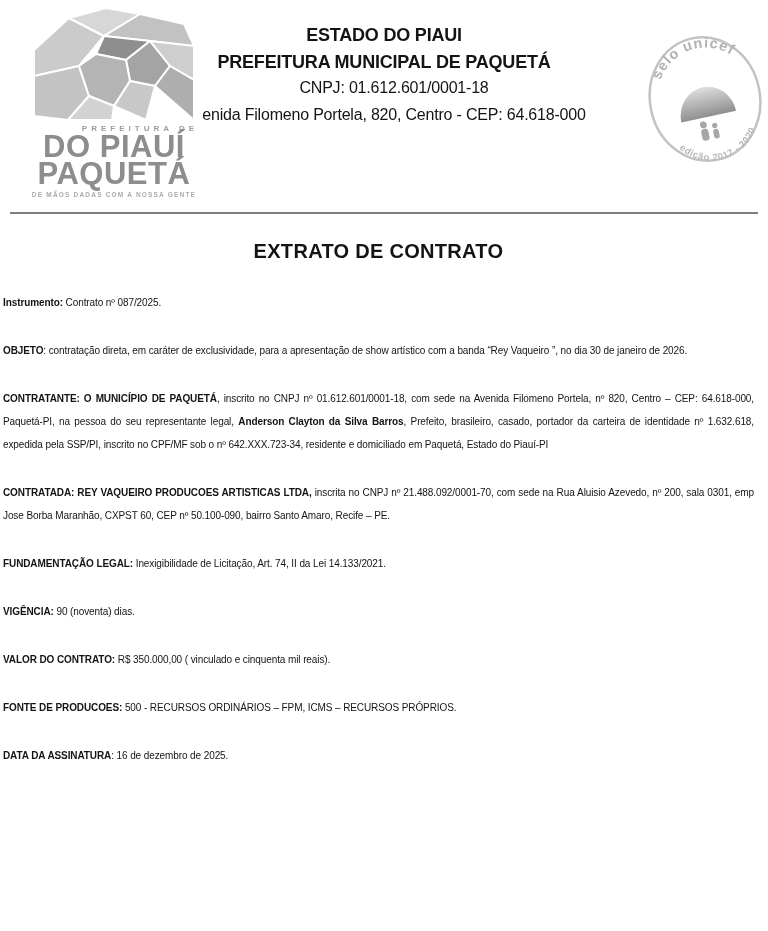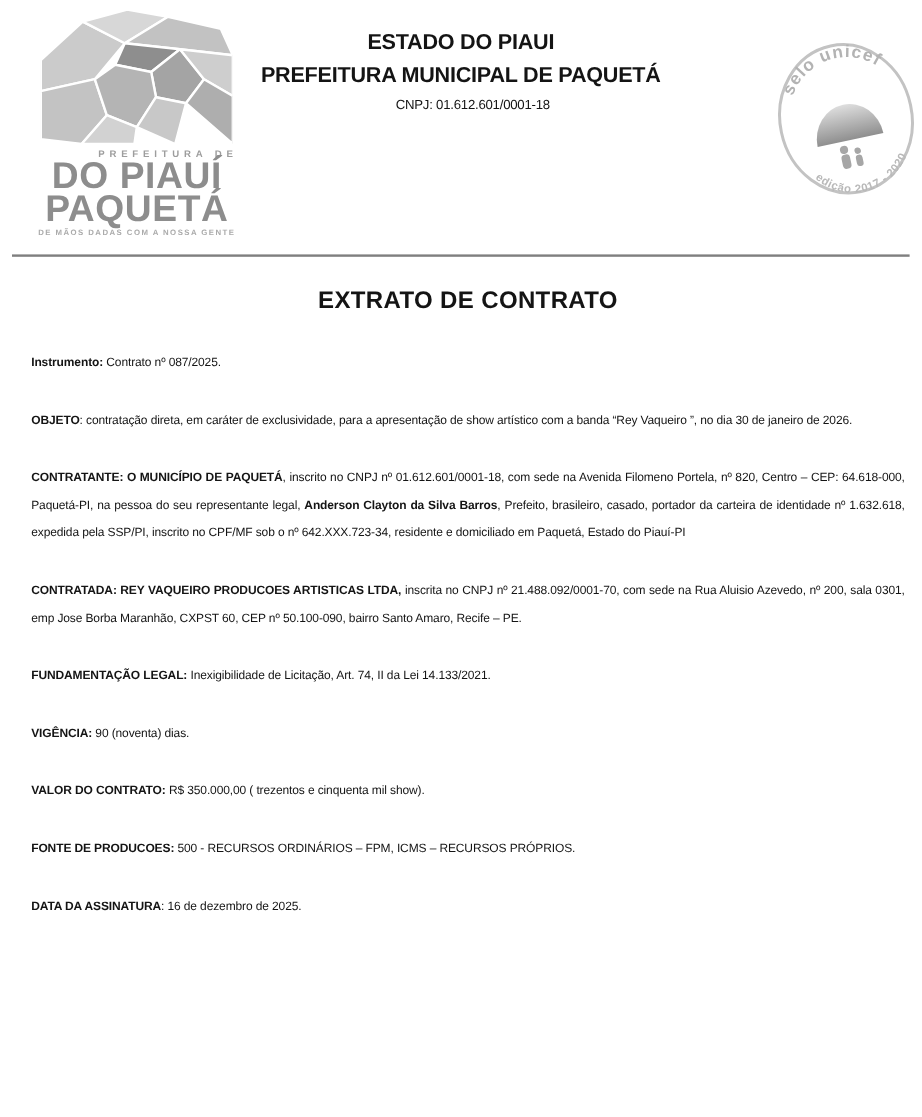--- a/index.html
+++ b/index.html
@@ -16,21 +16,21 @@
   
   .header { position: relative; height: 196px; }
 
   .org-block {
     position: absolute; left: 0; right: 0; top: 22px;
     text-align: center;
     line-height: 26.5px;
     letter-spacing: -0.2px;
   }
   .org-line-bold { font-weight: bold; font-size: 18px; }
-  .org-line { font-size: 11px; padding-left: 20px; }
+  .org-line { font-size: 16px; padding-left: 20px; }
 
   .logo {
     position: absolute; left: 30px; top: 6px; width: 168px;
     text-align: center;
   }
   .logo-art { display: block; margin: 0 auto; }
   .logo-prefeitura {
     font-size: 8px; font-weight: bold; letter-spacing: 4px;
     color: #9d9d9d; margin-top: 2px; white-space: nowrap; text-align: right;
   }
@@ -46,21 +46,21 @@
   .seal { position: absolute; left: 645px; top: 28px; }
 
   
   .divider {
     border: none;
     border-top: 2px solid #7f7f7f;
     margin: 16px 10px 0 10px;
   }
 
   
-  .main { padding: 0 14px 0 26px; }
+  .main { padding: 0 14px 0 3px; }
   .doc-title {
     text-align: center;
     font-size: 20px; font-weight: bold;
     letter-spacing: 0.3px;
     margin: 26px 0 28px 0;
   }
   .para {
     text-align: justify;
     font-size: 10px;
     line-height: 23px;
@@ -95,20 +95,21 @@
       <div class="logo-prefeitura">PREFEITURA DE</div>
       <div class="logo-title">DO PIAUÍ</div>
       <div class="logo-title">PAQUETÁ</div>
       <div class="logo-tagline">DE MÃOS DADAS COM A NOSSA GENTE</div>
     </div>
 
     <div class="org-block">
       <div class="org-line-bold">ESTADO DO PIAUI</div>
       <div class="org-line-bold">PREFEITURA MUNICIPAL DE PAQUETÁ</div>
       <div class="org-line">CNPJ: 01.612.601/0001-18</div>
+      <div class="org-line">enida Filomeno Portela, 820, Centro - CEP: 64.618-000</div>
     </div>
 
     <div class="seal">
       <svg width="120" height="142" viewBox="0 0 120 142" aria-hidden="true">
         <defs>
           <linearGradient id="domeGrad" x1="0" y1="0" x2="0" y2="1">
             <stop offset="0" stop-color="#dedede"></stop>
             <stop offset="1" stop-color="#8f8f8f"></stop>
           </linearGradient>
           <path id="sealTopArc" d="M 12,66 A 50,54 0 0 1 108,54" fill="none"></path>
@@ -138,19 +139,19 @@
 
   <div class="main">
     <h1 class="doc-title">EXTRATO DE CONTRATO</h1>
     <div id="doc-body">
         <p class="para"><span class="b">Instrumento:</span><span> Contrato nº 087/2025.</span></p>
         <p class="para"><span class="b">OBJETO</span><span>: contratação direta, em caráter de exclusividade, para a apresentação de show artístico com a banda “Rey Vaqueiro ”, no dia 30 de janeiro de 2026.</span></p>
         <p class="para"><span class="b">CONTRATANTE: O MUNICÍPIO DE PAQUETÁ</span><span>, inscrito no CNPJ nº 01.612.601/0001-18, com sede na Avenida Filomeno Portela, nº 820, Centro – CEP: 64.618-000, Paquetá-PI, na pessoa do seu representante legal, </span><span class="b">Anderson Clayton da Silva Barros</span><span>, Prefeito, brasileiro, casado, portador da carteira de identidade nº 1.632.618, expedida pela SSP/PI, inscrito no CPF/MF sob o nº 642.XXX.723-34, residente e domiciliado em Paquetá, Estado do Piauí-PI</span></p>
         <p class="para"><span class="b">CONTRATADA: REY VAQUEIRO PRODUCOES ARTISTICAS LTDA,</span><span> inscrita no CNPJ nº 21.488.092/0001-70, com sede na Rua Aluisio Azevedo, nº 200, sala 0301, emp Jose Borba Maranhão, CXPST 60, CEP nº 50.100-090, bairro Santo Amaro, Recife – PE.</span></p>
         <p class="para"><span class="b">FUNDAMENTAÇÃO LEGAL:</span><span> Inexigibilidade de Licitação, Art. 74, II da Lei 14.133/2021.</span></p>
         <p class="para"><span class="b">VIGÊNCIA:</span><span> 90 (noventa) dias.</span></p>
-        <p class="para"><span class="b">VALOR DO CONTRATO:</span><span> R$ 350.000,00 ( trezentos e cinquenta mil show).</span></p>
+        <p class="para"><span class="b">VALOR DO CONTRATO:</span><span> R$ 350.000,00 ( vinculado e cinquenta mil reais).</span></p>
         <p class="para"><span class="b">FONTE DE PRODUCOES:</span><span> 500 - RECURSOS ORDINÁRIOS – FPM, ICMS – RECURSOS PRÓPRIOS.</span></p>
         <p class="para"><span class="b">DATA DA ASSINATURA</span><span>: 16 de dezembro de 2025.</span></p>
       </div>
   </div>
 
 </div>
 
 </body></html>

